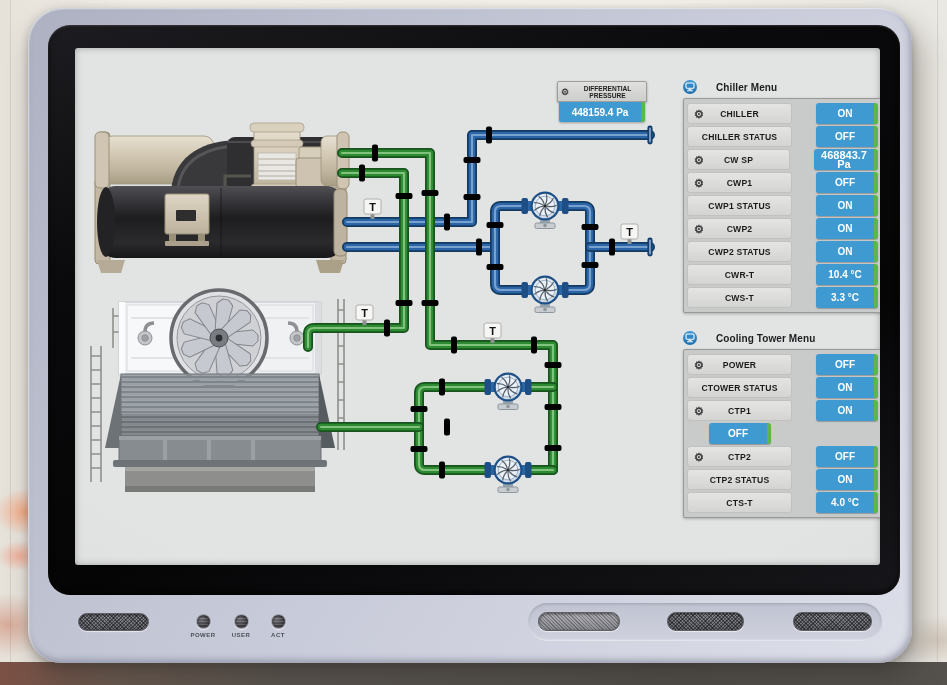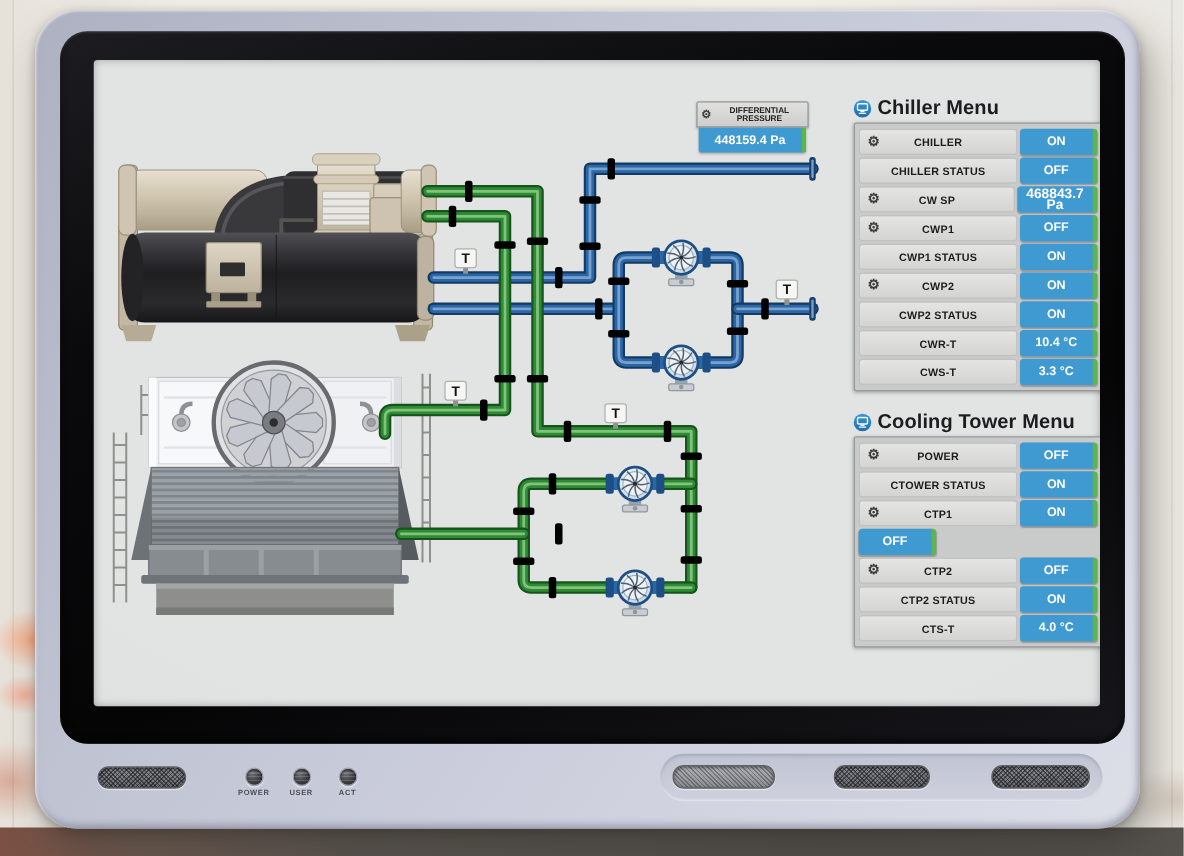--- a/index.html
+++ b/index.html
@@ -44,35 +44,35 @@
     box-shadow:inset 0 1px 3px rgba(125,129,148,.55), inset 0 -1px 2px rgba(255,255,255,.85);}
   .led{width:13px;height:13px;border-radius:50%;border:1px solid #9da0ac;
     background-image:repeating-linear-gradient(180deg, rgba(255,255,255,.16) 0 1px, transparent 1px 3px),
       radial-gradient(circle at 35% 30%, #6d6d72, #3a3a3f 60%, #2b2b30);
     box-shadow:inset 0 1px 2px rgba(0,0,0,.55), 0 1px 1px rgba(255,255,255,.7);}
   .led-label{position:absolute;width:44px;text-align:center;font-size:6px;font-weight:bold;
     color:#4b4e57;letter-spacing:.5px;}
 
   
   .menu{position:absolute;width:199px;}
-  .menu-header{display:flex;align-items:center;gap:5px;height:16px;margin-bottom:3px;
-    font-weight:bold;font-size:16px;color:#1d1d1f;letter-spacing:.1px;}
+  .menu-header{display:flex;align-items:center;gap:19px;height:16px;margin-bottom:3px;
+    font-weight:bold;font-size:10px;color:#1d1d1f;letter-spacing:.1px;}
   .menu-icon{width:14px;height:14px;border-radius:50%;flex:0 0 14px;
     background:linear-gradient(180deg,#3a96d6,#1e6fae);display:flex;align-items:center;justify-content:center;}
   .menu-panel{background:#c9caca;border:1px solid #999;border-radius:2px;padding:2px;
     box-shadow:0 1px 3px rgba(0,0,0,.25);}
   .menu-row{display:flex;gap:2px;margin:2px 1px;height:21px;}
   .row-label{flex:1;position:relative;display:flex;align-items:center;justify-content:center;
     background:linear-gradient(180deg,#e4e4e3,#d4d4d3);border:1px solid #c1c1c0;border-radius:3px;
     font-weight:bold;font-size:8.6px;color:#1b1b1b;letter-spacing:.2px;}
   .gear{position:absolute;left:6px;top:50%;transform:translateY(-50%);
     font-size:11px;line-height:11px;color:#3d3d3d;cursor:pointer;}
   .row-value{width:58px;background:var(--accent-blue);border-right:4px solid var(--indicator-green);
     border-radius:3px;color:#fff;font-weight:bold;font-size:10px;display:flex;align-items:center;
-    justify-content:center;text-align:center;box-shadow:0 1px 1px rgba(0,0,0,.25);}
+    justify-content:center;text-align:center;box-shadow:0 1px 1px rgba(0,0,0,.25);margin-left:22px;}
   .row-value.small{font-size:11px;line-height:9px;padding:0 1px;}
 
   
   .dp-box{position:absolute;left:482px;top:33px;width:90px;filter:drop-shadow(0 1px 1px rgba(0,0,0,.3));}
   .dp-header{position:relative;background:linear-gradient(180deg,#e0e0de,#cdcdcb);
     border:1px solid #9e9e9c;border-radius:2px 2px 0 0;padding:3px 2px 2px 13px;
     font-weight:bold;font-size:6.6px;line-height:7.2px;text-align:center;color:#222;}
   .dp-header .gear{left:3px;font-size:9px;}
   .dp-value{margin:0 2px;height:20px;background:var(--accent-blue);
     border-right:4px solid var(--indicator-green);color:#fff;font-weight:bold;font-size:10px;

